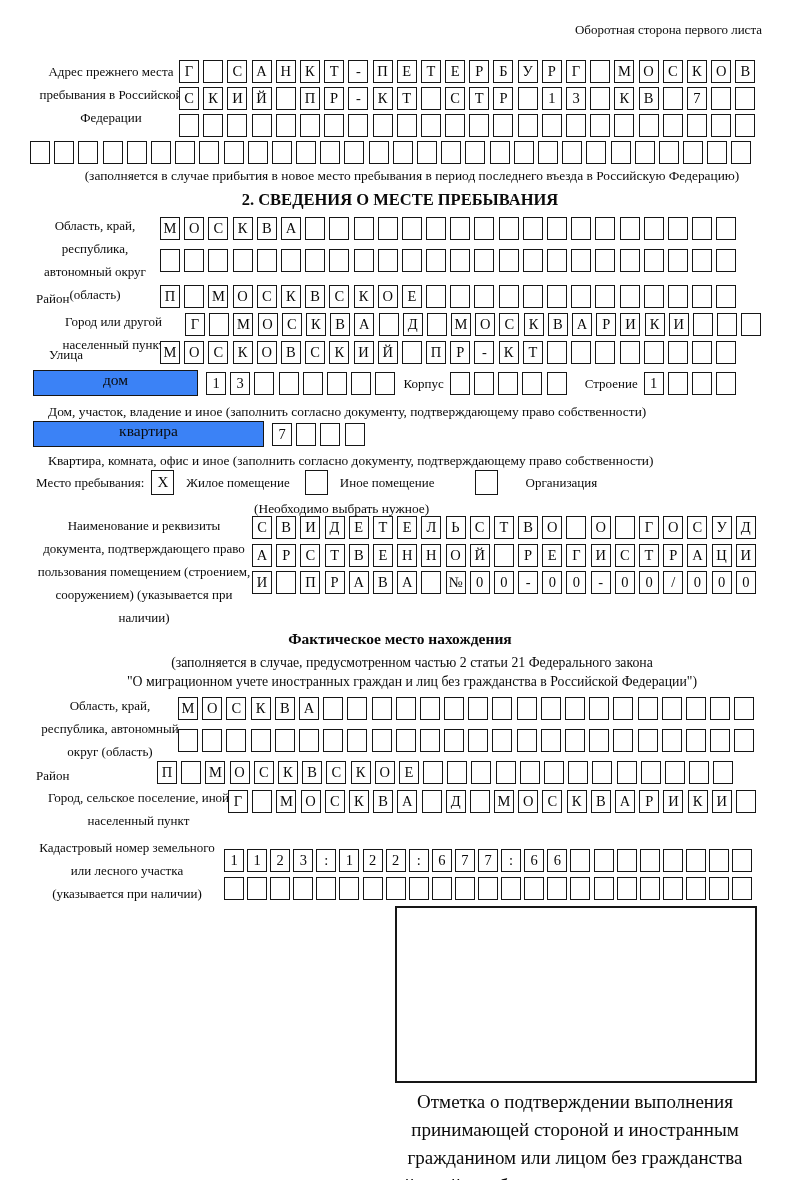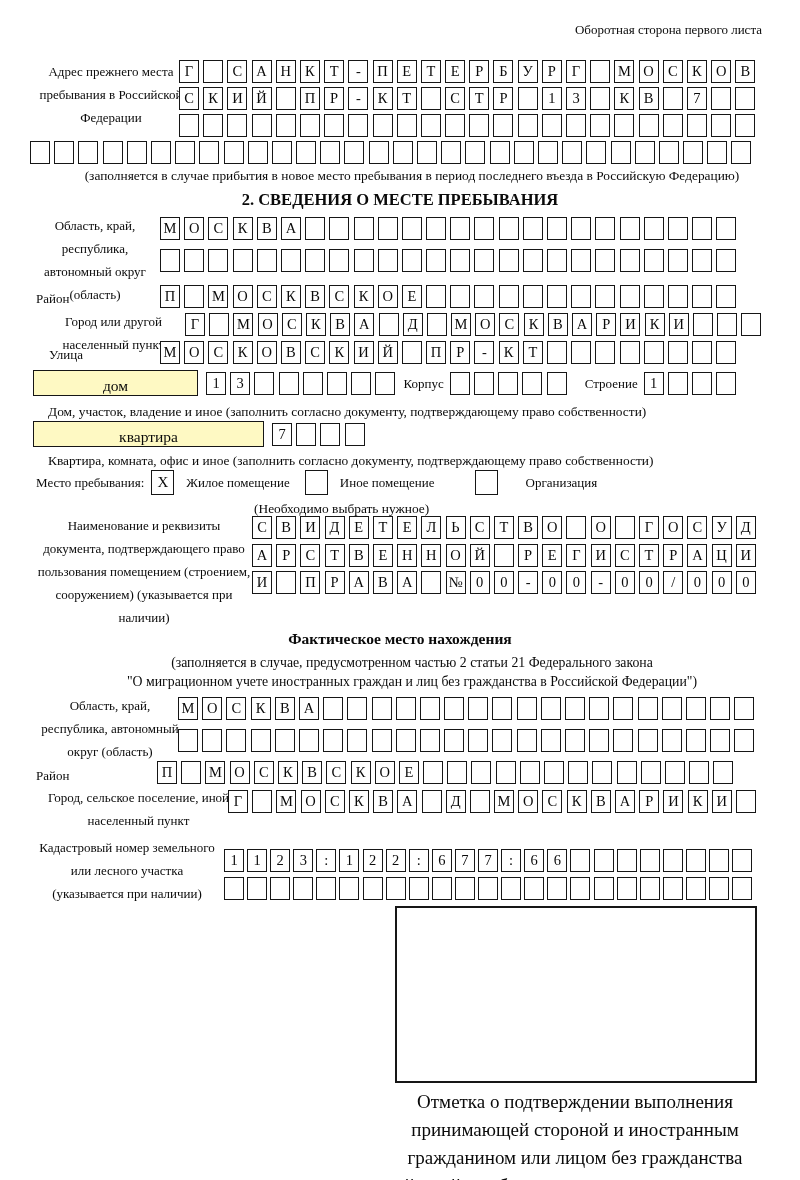--- a/index.html
+++ b/index.html
@@ -9,21 +9,21 @@
   .label{font-size:13px;line-height:23px;text-align:center;}
   .caption{font-size:13.4px;line-height:18px;padding-left:12px;}
   .bold{font-weight:bold;}
   .center{left:0;width:800px;text-align:center;}
   .cells{display:flex;}
   .cell{box-sizing:border-box;flex:none;width:20px;height:23px;border:1.6px solid #161616;
         margin-right:4.2px;display:flex;align-items:center;justify-content:center;
         font-size:14.5px;background:#fff;}
   .cells.tight .cell{margin-right:3.1px;}
   .wbox{box-sizing:border-box;border:1.6px solid #161616;height:26px;display:flex;
-        align-items:flex-end;justify-content:center;font-size:15.5px;background:#fef9c3;}
+        align-items:flex-start;justify-content:center;font-size:15.5px;background:#3b82f6;}
   .cb{box-sizing:border-box;flex:none;width:23px;height:25px;border:1.6px solid #161616;
       display:flex;align-items:center;justify-content:center;font-size:15px;background:#fff;}
   .flexrow{display:flex;align-items:center;}
   .stamp{box-sizing:border-box;border:2px solid #161616;background:#fff;}
 </style>
 </head>
 <body>
 
 <div class="abs label" style="top:18px;right:38px;">Оборотная сторона первого листа</div>
 

